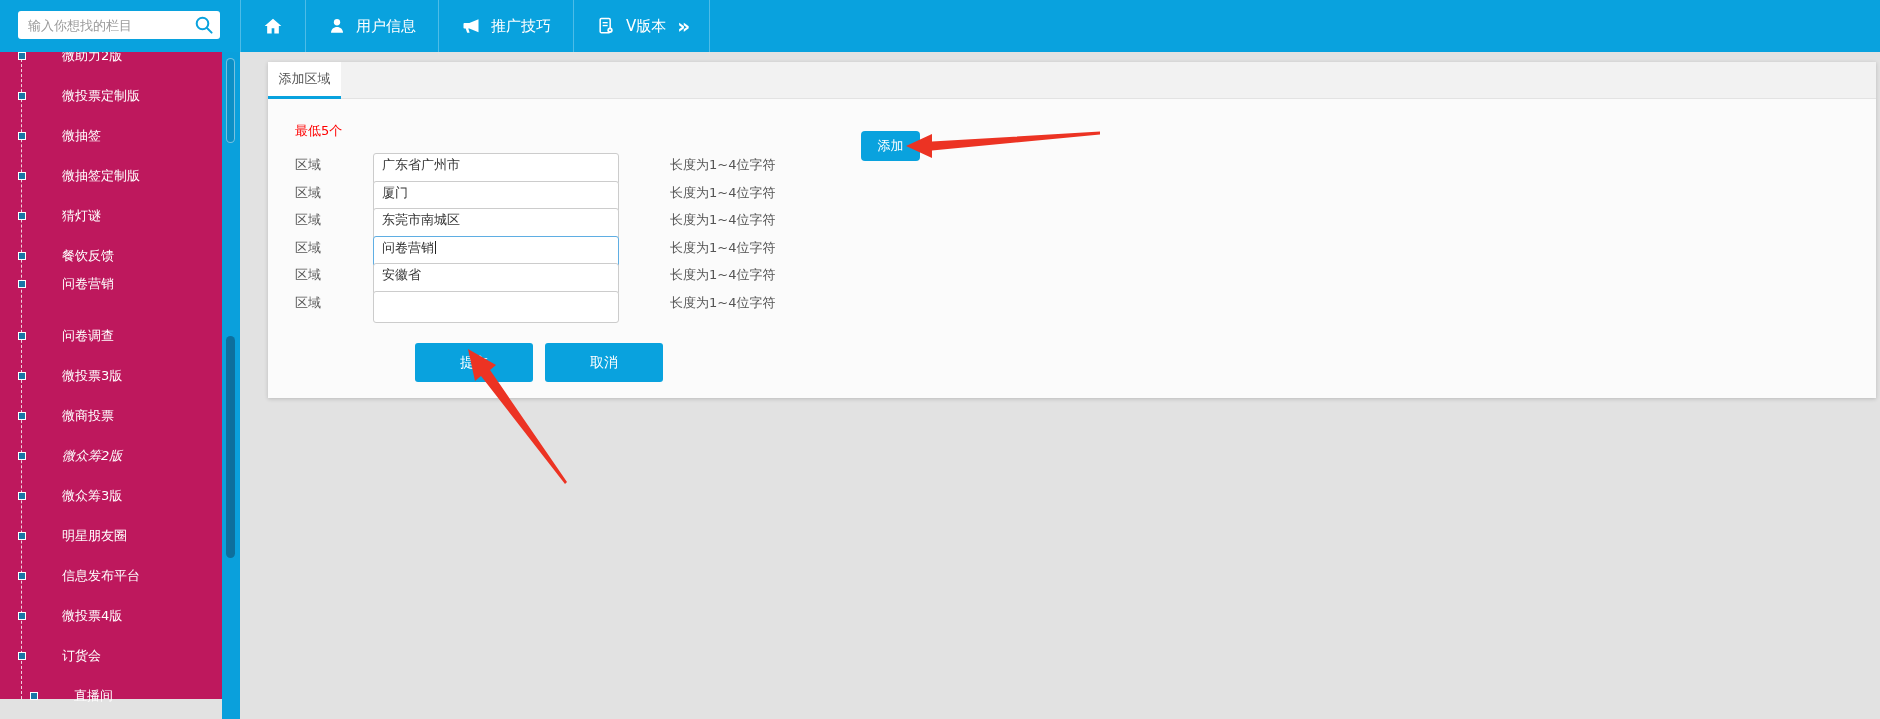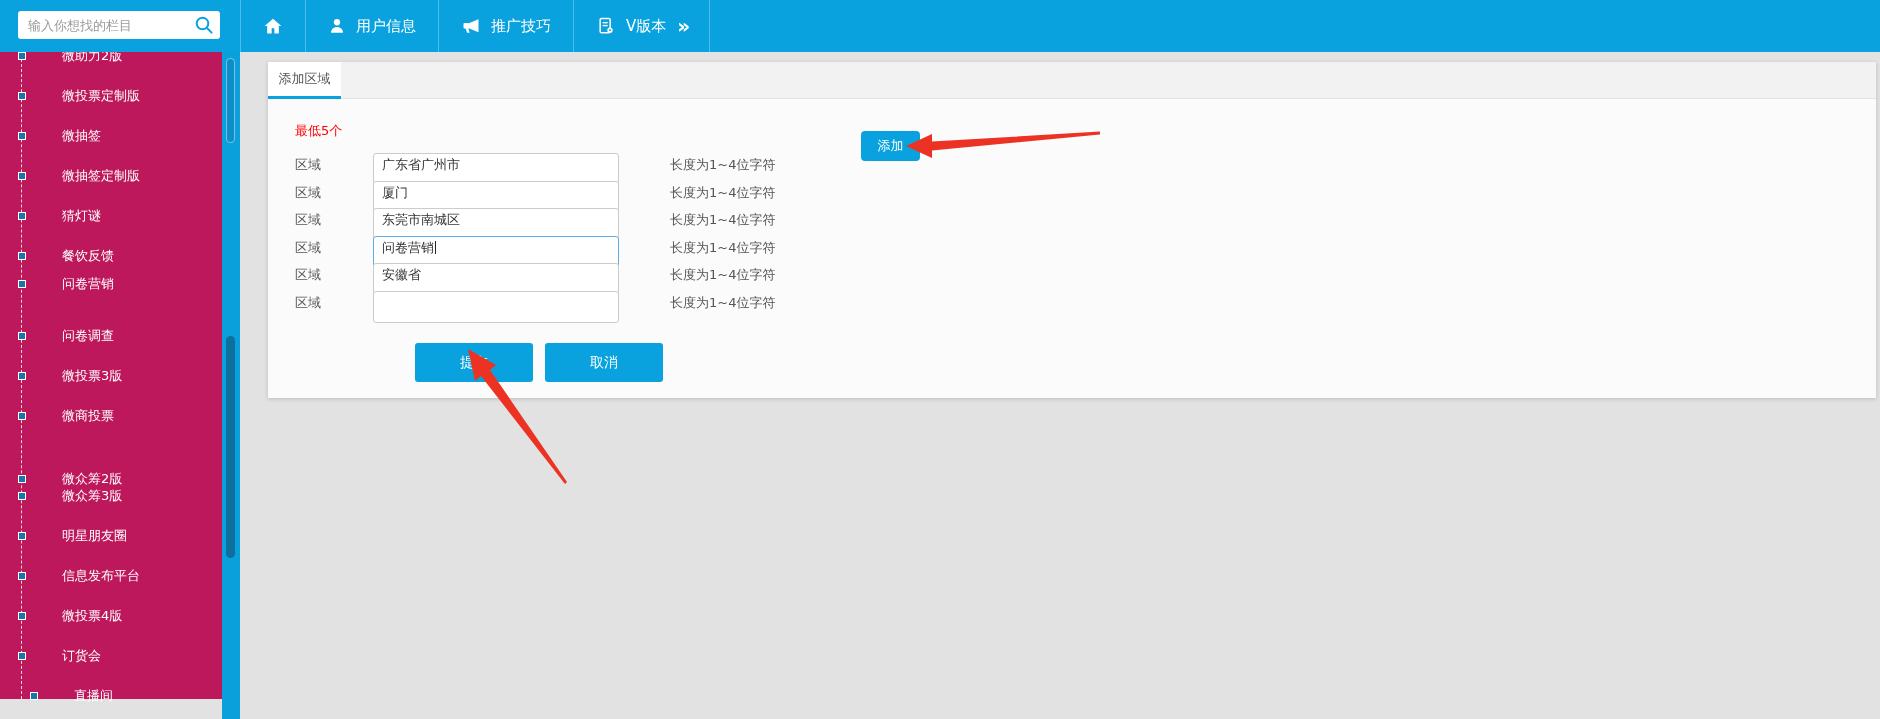--- a/index.html
+++ b/index.html
@@ -100,21 +100,21 @@
           <span class="side-label">问卷调查</span>
         </div>
         <div class="side-item" style="top: 356px;">
           <span class="tree-node"></span>
           <span class="side-label">微投票3版</span>
         </div>
         <div class="side-item" style="top: 396px;">
           <span class="tree-node"></span>
           <span class="side-label">微商投票</span>
         </div>
-        <div class="side-item" style="top: 459px;">
+        <div class="side-item" style="top: 436px; font-style: italic;">
           <span class="tree-node"></span>
           <span class="side-label">微众筹2版</span>
         </div>
         <div class="side-item" style="top: 476px;">
           <span class="tree-node"></span>
           <span class="side-label">微众筹3版</span>
         </div>
         <div class="side-item" style="top: 516px;">
           <span class="tree-node"></span>
           <span class="side-label">明星朋友圈</span>

